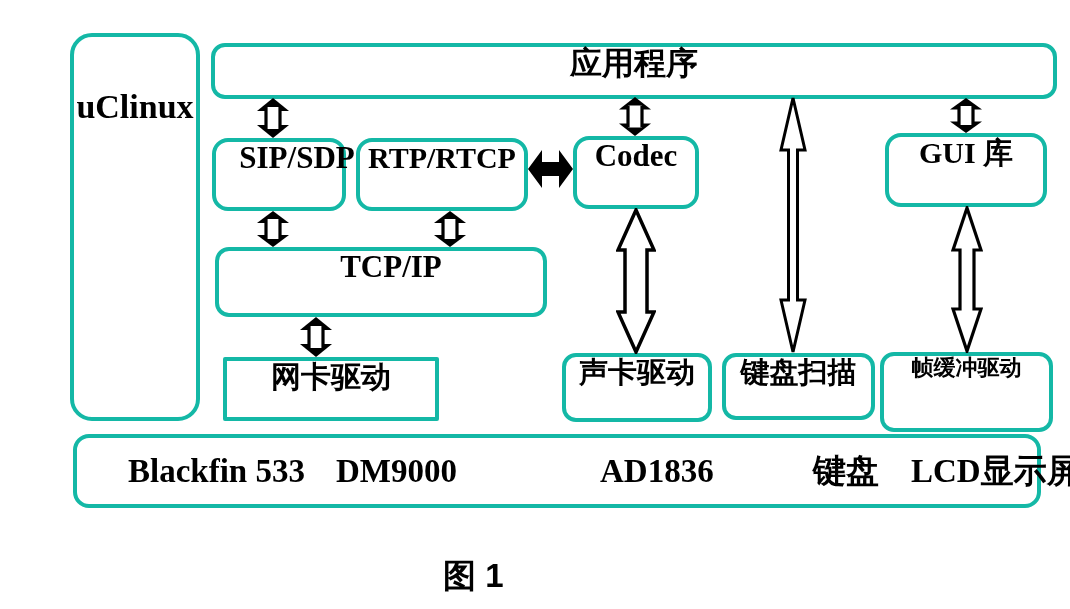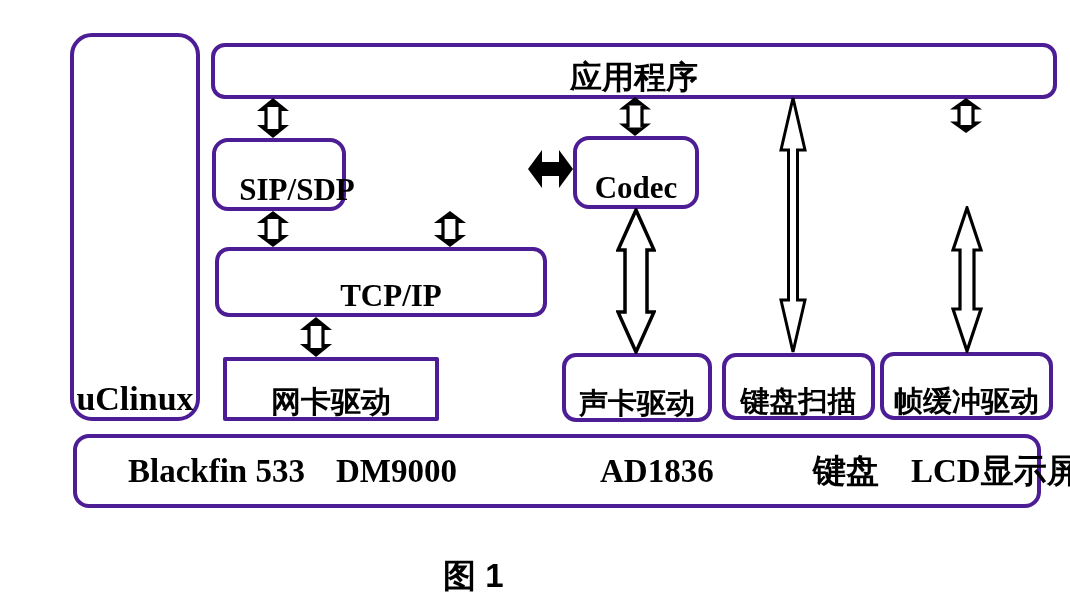--- a/index.html
+++ b/index.html
@@ -2,22 +2,22 @@
 <html><head>
 <meta charset="utf-8">
 <style>
   html,body{margin:0;padding:0;background:#ffffff;}
   .stage{
     position:relative;width:1070px;height:609px;background:#ffffff;
     font-family:"Liberation Serif","DejaVu Serif",serif;color:#000;
     overflow:hidden;
   }
   .box{
-    position:absolute;border:4px solid #4c1d95;background:#fff;
-    display:flex;align-items:flex-end;justify-content:center;
+    position:absolute;border:4px solid #14b8a6;background:#fff;
+    display:flex;align-items:flex-start;justify-content:center;
     box-sizing:border-box;font-weight:600;line-height:1.05;
   }
   .arrow{position:absolute;}
   .hwlabel{position:absolute;top:0;height:100%;display:flex;align-items:center;font-weight:600;font-size:33px;white-space:nowrap;margin-left:39px;}
   .caption{
     position:absolute;left:443px;top:554px;display:flex;gap:30px;
     font-family:"Liberation Sans","DejaVu Sans",sans-serif;
     font-weight:700;font-size:33px;white-space:nowrap;
   }
 </style>
@@ -31,43 +31,49 @@
   </div>
 
   <div class="box" style="left:211px;top:43px;width:846px;height:56px;border-radius:14px;font-size:32px;">
     <span>应用程序</span>
   </div>
 
   <div class="box" style="left:212px;top:138px;width:134px;height:73px;border-radius:16px;font-size:31px;padding-left:36px;">
     <span>SIP/SDP</span>
   </div>
 
+  <div class="box" style="left:356px;top:138px;width:172px;height:73px;border-radius:16px;font-size:30px;">
+    <span>RTP/RTCP</span>
+  </div>
 
   <div class="box" style="left:573px;top:136px;width:126px;height:73px;border-radius:16px;font-size:31px;">
     <span>Codec</span>
   </div>
 
+  <div class="box" style="left:885px;top:133px;width:162px;height:74px;border-radius:16px;font-size:30px;">
+    <span>GUI 库</span>
+  </div>
 
   <div class="box" style="left:215px;top:247px;width:332px;height:70px;border-radius:14px;font-size:31px;padding-left:20px;">
     <span>TCP/IP</span>
   </div>
 
   <div class="box" style="left:223px;top:357px;width:216px;height:64px;border-radius:2px;font-size:30px;">
     <span>网卡驱动</span>
   </div>
 
   <div class="box" style="left:562px;top:353px;width:150px;height:69px;border-radius:14px;font-size:29px;">
     <span>声卡驱动</span>
   </div>
 
   <div class="box" style="left:722px;top:353px;width:153px;height:67px;border-radius:14px;font-size:29px;">
     <span>键盘扫描</span>
   </div>
 
-  <div class="box" style="left:880px;top:352px;width:173px;height:68px;border-radius:14px;font-size:29px;">
+  <div class="box" style="left:880px;top:352px;width:173px;height:80px;border-radius:14px;font-size:22px;">
     <span>帧缓冲驱动</span>
   </div>
 
   <div class="box" style="left:73px;top:434px;width:968px;height:74px;border-radius:16px;justify-content:flex-start;">
     <span class="hwlabel" style="left:12px;">Blackfin 533</span>
     <span class="hwlabel" style="left:220px;">DM9000</span>
     <span class="hwlabel" style="left:484px;">AD1836</span>
     <span class="hwlabel" style="left:697px;">键盘</span>
     <span class="hwlabel" style="left:795px;">LCD显示屏</span>
   </div>

